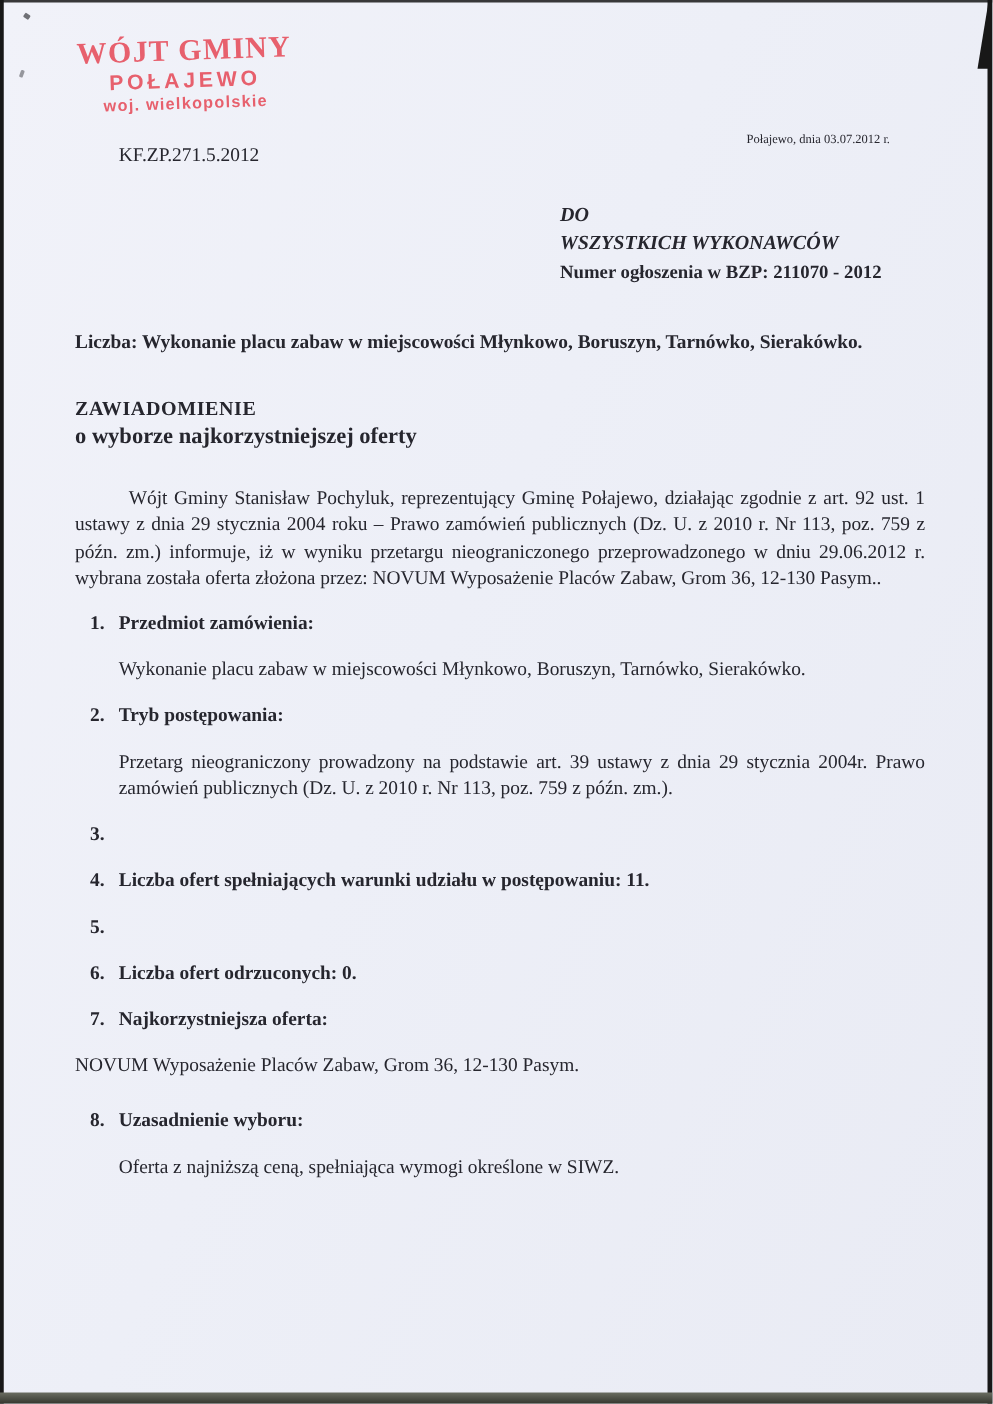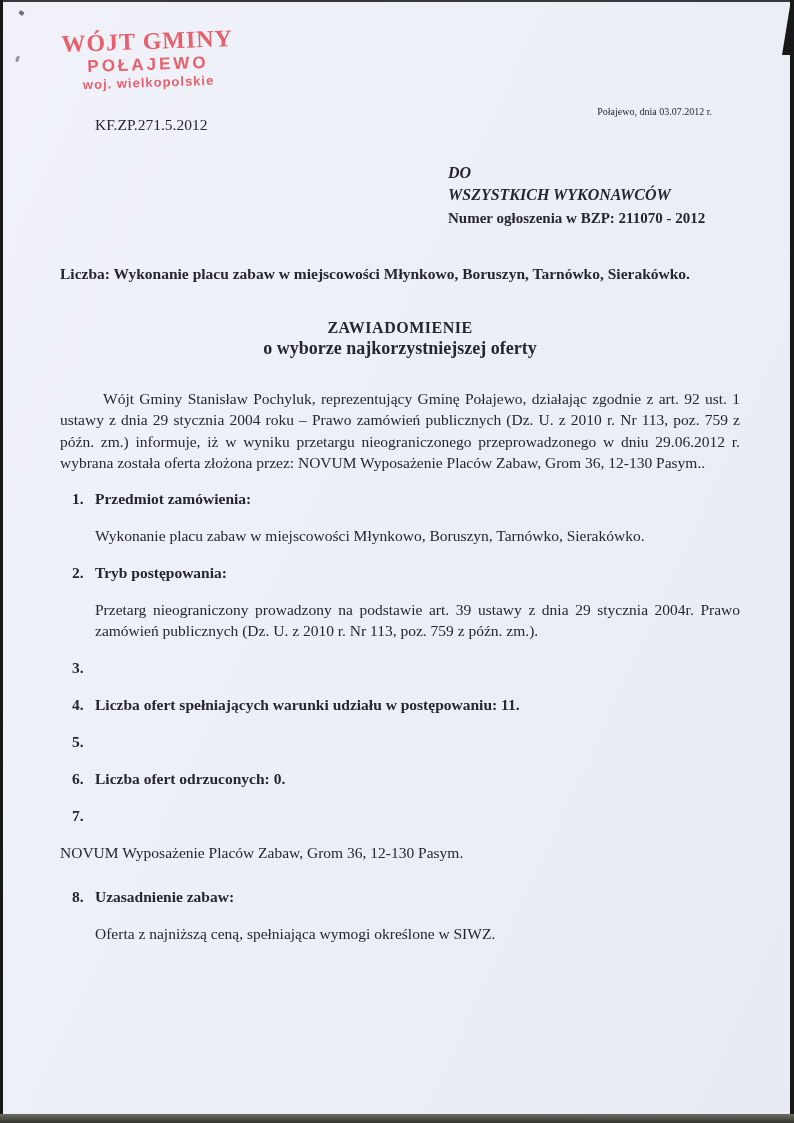--- a/index.html
+++ b/index.html
@@ -70,21 +70,21 @@
   .recipient-line { font-weight: bold; font-style: italic; font-size: 16px; }
   .recipient-bzp  { font-weight: bold; font-style: normal; font-size: 15px; margin-top: 1px; }
 
   
   .doc-body { padding: 0 54px 0 60px; font-size: 15.5px; line-height: 21.5px; }
   .subject {
     margin-top: 13px;
     font-weight: bold;
     text-align: justify;
   }
-  .title-block { text-align: center; margin-top: 32px; font-weight: bold; }
+  .title-block { margin-top: 32px; font-weight: bold; }
   .title-line1 { font-size: 16px; letter-spacing: .5px; }
   .title-line2 { font-size: 18px; }
   .intro {
     margin-top: 28px;
     text-align: justify;
     text-indent: 43px;
   }
   .num-list { margin-top: 14px; }
   .list-row { display: flex; margin-bottom: 15.5px; }
   .list-num { width: 35px; flex: 0 0 35px; padding-left: 12px; box-sizing: border-box; font-weight: bold; }
@@ -158,24 +158,25 @@
         <span class="list-num">5.</span>
       </div>
 
       <div class="list-row">
         <span class="list-num">6.</span>
         <span class="list-heading">Liczba ofert odrzuconych: 0.</span>
       </div>
 
       <div class="list-row">
         <span class="list-num">7.</span>
+        <span class="list-heading">Najkorzystniejsza oferta:</span>
       </div>
       <div class="list-body-flush">NOVUM Wyposażenie Placów Zabaw, Grom 36, 12-130 Pasym.</div>
 
       <div class="list-row">
         <span class="list-num">8.</span>
-        <span class="list-heading">Uzasadnienie zabaw:</span>
+        <span class="list-heading">Uzasadnienie wyboru:</span>
       </div>
       <div class="list-body-indented">Oferta z najniższą ceną, spełniająca wymogi określone w SIWZ.</div>
 
     </div>
   </div>
 </div>
 
 </body></html>

